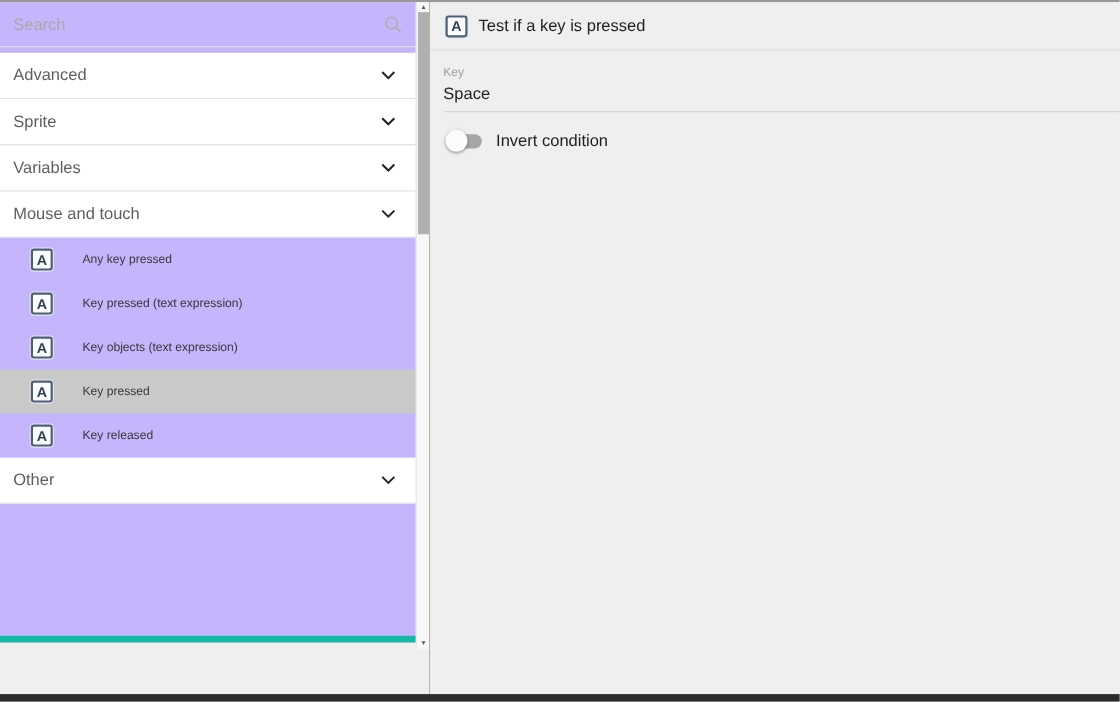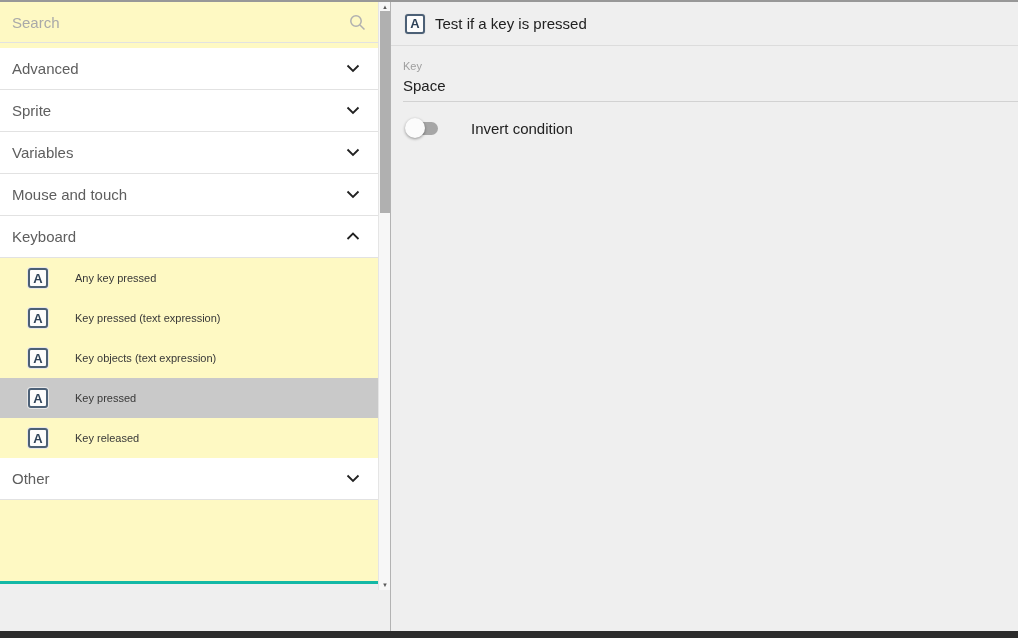--- a/index.html
+++ b/index.html
@@ -4,21 +4,21 @@
 <style>
   * { box-sizing: border-box; margin: 0; padding: 0; }
   html,body { width:1018px; height:638px; overflow:hidden; }
   body { font-family: "Liberation Sans", sans-serif; background:#efefef; position:relative; }
 
   .top-edge { position:absolute; left:0; top:0; width:1018px; height:2px; background:#989898; }
   .bottom-bar { position:absolute; left:0; bottom:0; width:1018px; height:7px; background:#2c2c2c; }
 
   
   .sidebar { position:absolute; left:0; top:2px; width:378px; height:582px;
-             background:#fef9c3; border-bottom:3px solid #14b8a6; }
+             background:#c4b5fd; border-bottom:6px solid #14b8a6; }
   .search-row { height:41px; border-bottom:1px solid #e2e2e2; display:flex; align-items:center;
                 padding:0 12px; }
   .search-row input { flex:1; border:none; outline:none; font-family:"Liberation Sans",sans-serif;
                       font-size:15px; color:#555; background:transparent; }
   .search-row input::placeholder { color:#a9a9a9; }
   .spacer5 { height:5px; }
   .cat-row { height:42px; border-bottom:1px solid #e2e2e2; display:flex; align-items:center;
              justify-content:space-between; padding:0 18px 0 12px; cursor:pointer; background:#fff; }
   .cat-label { font-size:15px; color:#5e5e5e; }
   .chev { width:14px; height:9px; flex:0 0 auto; }
@@ -44,21 +44,21 @@
 
   
   .detail { position:absolute; left:391px; top:2px; width:627px; height:629px; background:#efefef; }
   .detail-header { height:44px; border-bottom:1px solid #dcdcdc; display:flex; align-items:center;
                    padding-left:14px; }
   .detail-title { font-size:15px; color:#212121; margin-left:10px; }
   .field { padding:14px 0 0 12px; }
   .field-label { font-size:11px; color:#9e9e9e; }
   .field-value { font-size:15px; color:#212121; margin-top:5px; padding-bottom:7px;
                  border-bottom:1px solid #d2d2d2; cursor:text; }
-  .toggle-row { display:flex; align-items:center; margin:16px 0 0 14px;gap:20px; }
+  .toggle-row { display:flex; align-items:center; margin:16px 0 0 14px; }
   .switch { position:relative; width:34px; height:20px; cursor:pointer; flex:0 0 auto; }
   .switch-track { position:absolute; left:2px; top:4px; width:31px; height:13px;
                   border-radius:7px; background:#a6a6a6; }
   .switch-thumb { position:absolute; left:0; top:0; width:20px; height:20px; border-radius:50%;
                   background:#fbfbfb; box-shadow:0 1px 3px rgba(0,0,0,0.4); }
   .toggle-label { font-size:15px; color:#212121; margin-left:12px; }
 </style>
 </head>
 <body>
 
@@ -89,26 +89,20 @@
   <div class="cat-row">
     <span class="cat-label">Variables</span>
     <svg class="chev" viewBox="0 0 14 9">
         <polyline points="1.5,1.5 7,7 12.5,1.5" fill="none" stroke="#212121" stroke-width="1.8"></polyline>
       </svg>
   </div>
   <div class="cat-row">
     <span class="cat-label">Mouse and touch</span>
     <svg class="chev" viewBox="0 0 14 9">
         <polyline points="1.5,1.5 7,7 12.5,1.5" fill="none" stroke="#212121" stroke-width="1.8"></polyline>
-      </svg>
-  </div>
-  <div class="cat-row">
-    <span class="cat-label">Keyboard</span>
-    <svg class="chev" viewBox="0 0 14 9">
-        <polyline points="1.5,7 7,1.5 12.5,7" fill="none" stroke="#212121" stroke-width="1.8"></polyline>
       </svg>
   </div>
 
   <div class="item-row">
     <span class="key-icon">A</span>
     <span class="item-label">Any key pressed</span>
   </div>
   <div class="item-row">
     <span class="key-icon">A</span>
     <span class="item-label">Key pressed (text expression)</span>

